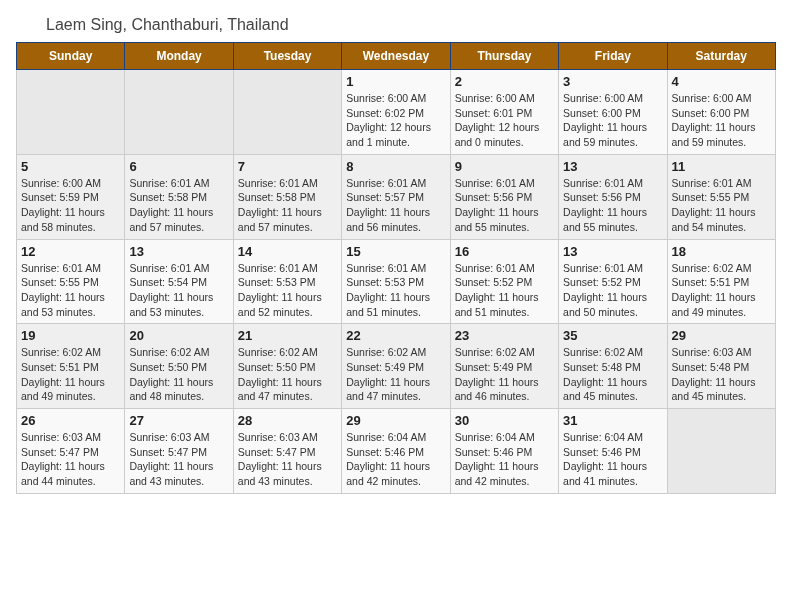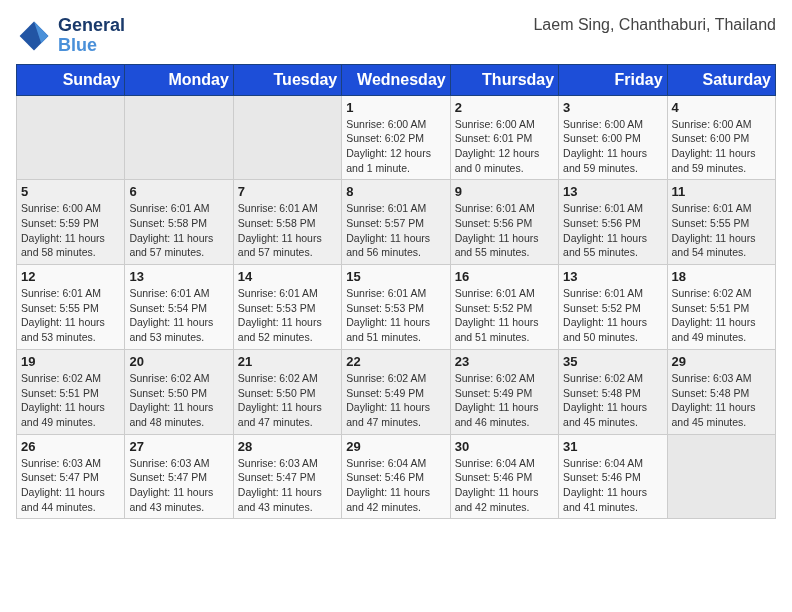--- a/index.html
+++ b/index.html
@@ -43,25 +43,25 @@
       font-size: 16px;
       color: #444;
       padding-left: 30px;
     }
     .calendar {
       width: 100%;
       border-collapse: collapse;
       font-size: 11px;
     }
     .calendar th {
-      background: #1d4ed8;
+      background: #a16207;
       color: #fff;
       padding: 6px 4px;
-      text-align: right;
-      font-size: 16px;
+      text-align: center;
+      font-size: 12px;
       border: 1px solid #1a4080;
     }
     .calendar td {
       border: 1px solid #ccc;
       vertical-align: top;
       padding: 4px;
       width: 108px;
       min-height: 80px;
       background: #fff;
     }
@@ -83,30 +83,20 @@
       line-height: 1.4;
     }
     .empty-cell {
       background: #e8e8e8 !important;
     }
   </style>
 </head>
 <body>
 
 <div class="header">
-  <div class="logo">
-    <svg class="logo-icon" viewBox="0 0 40 40">
-      <polygon points="20,4 36,20 20,36 4,20" fill="#2255a4"></polygon>
-      <polygon points="20,4 36,20 28,28" fill="#4a90d9"></polygon>
-    </svg>
-    <div class="logo-text">
-      <div>General</div>
-      <div style="color:#4a90d9;">Blue</div>
-    </div>
-  </div>
   <div class="title-block">
     <div class="location">Laem Sing, Chanthaburi, Thailand</div>
   </div>
 </div>
 
 <table class="calendar">
   <thead>
     <tr>
     <th>Sunday</th>
         <th>Monday</th>

